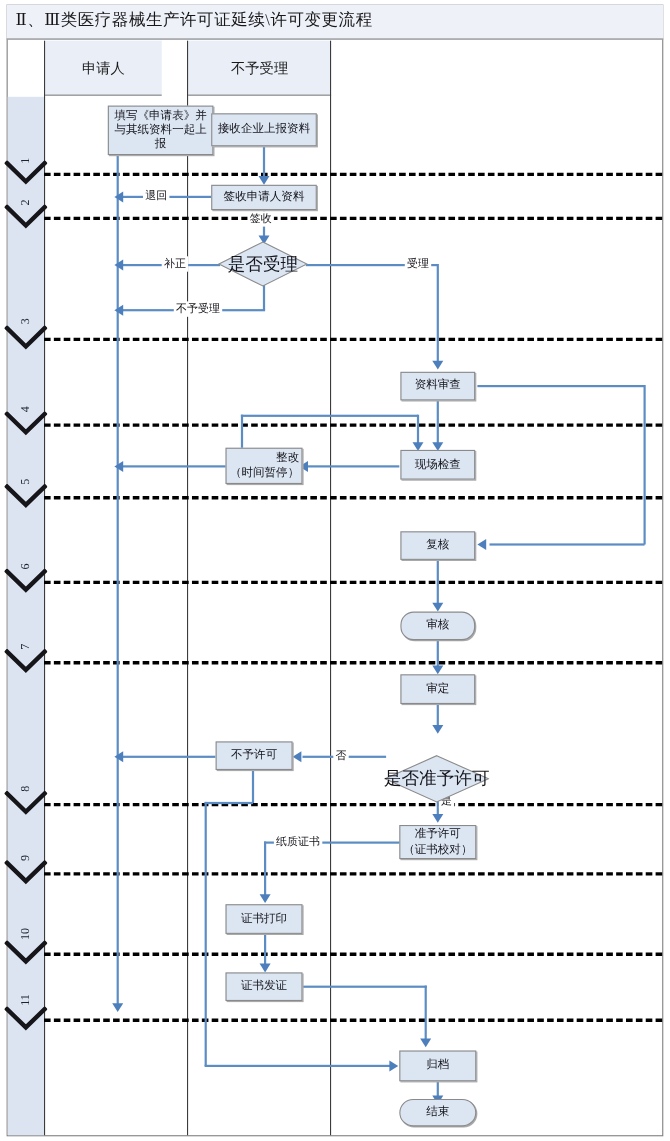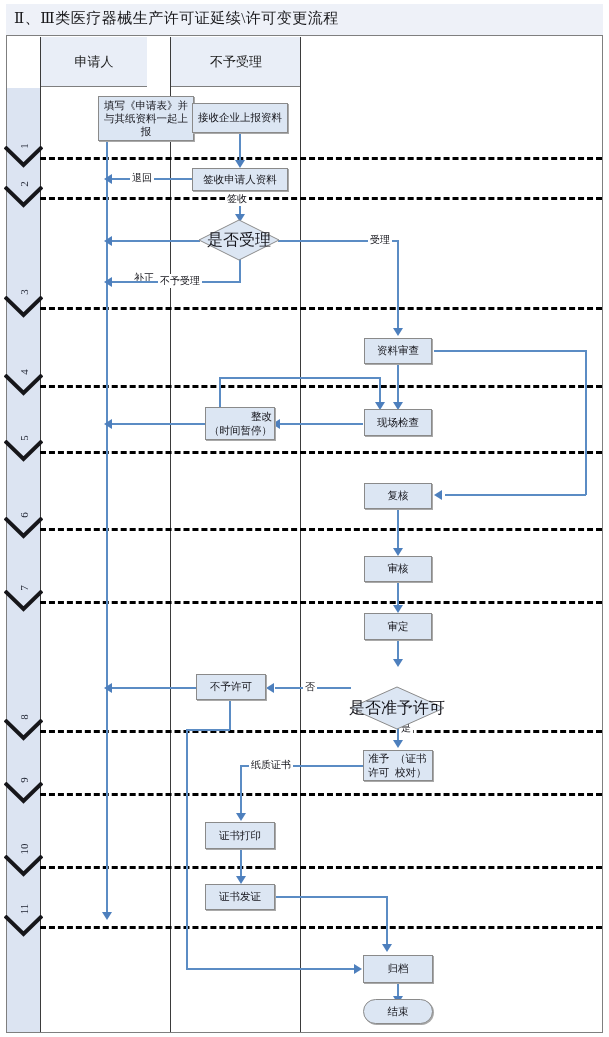--- a/index.html
+++ b/index.html
@@ -174,21 +174,21 @@
   <div class="ln lnh" style="left:110px;top:178px;width:82px;"></div>
   <div class="arw left" style="left:104px;top:174px;"></div>
   <div class="elabel" style="left:130px;top:171px;">退回</div>
 
   <div class="ln lnv" style="left:239px;top:190px;height:26px;"></div>
   <div class="arw down" style="left:235px;top:214px;"></div>
   <div class="elabel" style="left:225px;top:192px;">签收</div>
 
   <div class="ln lnh" style="left:110px;top:240px;width:90px;"></div>
   <div class="arw left" style="left:104px;top:236px;"></div>
-  <div class="elabel" style="left:132px;top:233px;margin-top:38px;">补正</div>
+  <div class="elabel" style="left:147px;top:233px;">补正</div>
 
   <div class="ln lnh" style="left:278px;top:240px;width:120px;"></div>
   <div class="ln lnv" style="left:397px;top:240px;height:90px;"></div>
   <div class="arw down" style="left:393px;top:328px;"></div>
   <div class="elabel" style="left:368px;top:233px;">受理</div>
 
   <div class="ln lnv" style="left:239px;top:254px;height:28px;"></div>
   <div class="ln lnh" style="left:110px;top:281px;width:131px;"></div>
   <div class="arw left" style="left:104px;top:277px;"></div>
   <div class="elabel" style="left:158px;top:274px;">不予受理</div>
@@ -270,34 +270,34 @@
 
   <div class="node" style="left:364px;top:409px;width:68px;height:27px;">现场检查</div>
 
   <div class="node" style="left:205px;top:407px;width:70px;height:33px;flex-direction:column;align-items:flex-end;">
     <span>整改</span>
     <span>（时间暂停）</span>
   </div>
 
   <div class="node" style="left:364px;top:483px;width:68px;height:26px;">复核</div>
 
-  <div class="node" style="left:364px;top:556px;width:68px;height:26px;">审核</div>
+  <div class="node" style="left:364px;top:556px;width:68px;height:26px;border-radius:12px;">审核</div>
 
   <div class="node" style="left:364px;top:613px;width:68px;height:27px;">审定</div>
 
   <div class="diamond" style="left:349px;top:686px;width:96px;height:44px;">
     <svg width="96" height="44">
         <polygon points="48,1 95,22 48,43 1,22" fill="#dce6f3" stroke="#8a8a8a" stroke-width="1"></polygon>
       </svg>
     <div class="dtext">是否准予许可</div>
   </div>
 
   <div class="node" style="left:196px;top:674px;width:70px;height:26px;">不予许可</div>
 
-  <div class="node" style="left:363px;top:750px;width:70px;height:31px;flex-direction:row;">
+  <div class="node" style="left:363px;top:750px;width:70px;height:31px;flex-direction:column;">
     <span>准予许可</span>
     <span>（证书校对）</span>
   </div>
 
   <div class="node" style="left:205px;top:822px;width:70px;height:27px;">证书打印</div>
 
   <div class="node" style="left:205px;top:884px;width:70px;height:26px;">证书发证</div>
 
   <div class="node" style="left:363px;top:955px;width:70px;height:28px;">归档</div>
 

